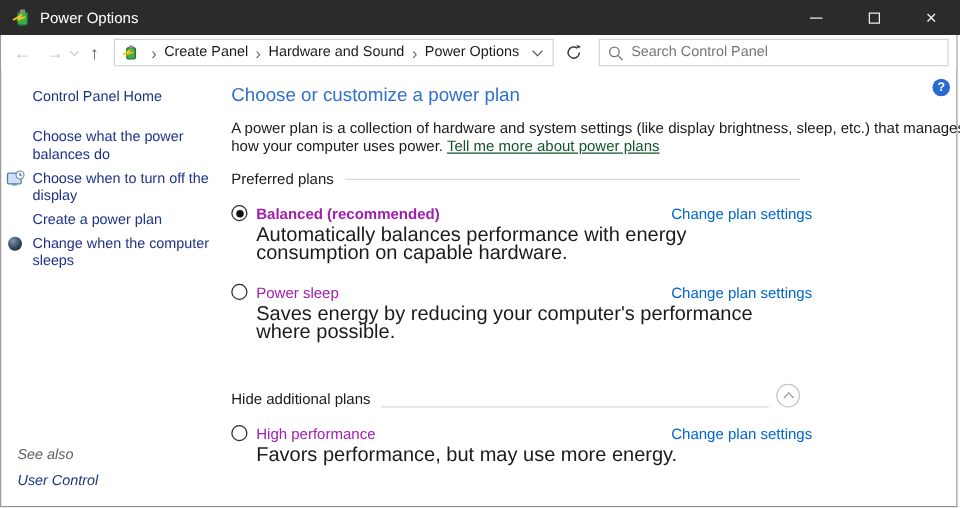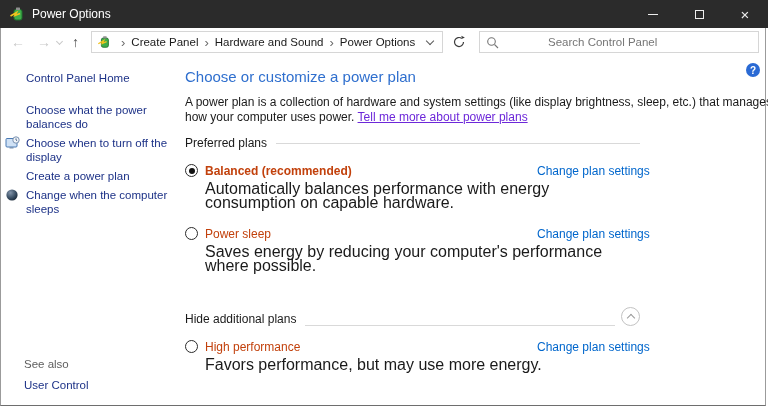--- a/index.html
+++ b/index.html
@@ -29,52 +29,52 @@
   .enabled-arrow { color:#4d4d4d; }
   .chev { display:inline-block; width:5px; height:5px; }
   .chev-down-sm { border-right:1px solid #c9c9c9; border-bottom:1px solid #c9c9c9; transform:rotate(45deg); margin:0 4px 2px 0; }
   .breadcrumb { display:flex; align-items:center; height:22px; border:1px solid #d6d6d6; margin-left:6px; width:352px; padding:0 5px; }
   .crumb-icon { display:flex; margin-right:4px; }
   .crumb-sep { color:#6b6b6b; font-size:13px; padding:0 6px; line-height:1; }
   .crumb { font-size:11.5px; color:#1a1a1a; white-space:nowrap; }
   .crumb-chevron { margin-left:auto; width:6px; height:6px; border-right:1px solid #5a5a5a; border-bottom:1px solid #5a5a5a; transform:rotate(45deg); margin-bottom:3px; margin-right:4px; }
   .refresh-btn { margin-left:6px; display:flex; align-items:center; justify-content:center; width:20px; height:22px; }
   .searchbox { display:flex; align-items:center; height:22px; border:1px solid #d6d6d6; margin-left:10px; flex:1; padding:0 6px; }
-  .searchbox input { border:none; outline:none; flex:1; font-family:"Liberation Sans",sans-serif; font-size:11.5px; color:#1a1a1a;margin-left:43px; }
+  .searchbox input { border:none; outline:none; flex:1; font-family:"Liberation Sans",sans-serif; font-size:11.5px; color:#1a1a1a; }
   .searchbox input::placeholder { color:#767676; }
 
   
   .body-row { flex:1; display:flex; position:relative; }
 
   
   .sidebar { width:178px; position:relative; padding-top:15px; flex:none; }
   .side-item { position:relative; padding-left:25px; width:172px; font-size:11.5px; line-height:14px;
                color:#1d3287; margin-bottom:5px; cursor:pointer; }
   .side-item.first { margin-bottom:18px; }
   .side-item .side-icon { position:absolute; left:4px; top:0px; }
-  .see-also { position:absolute; left:23px; bottom:14px; }
+  .see-also { position:absolute; left:13px; bottom:14px;font-style:italic; }
   .see-also-heading { font-size:11.5px; color:#5e5e5e; margin-bottom:9px; }
   .see-also-link { font-size:11.5px; color:#1d3287; cursor:pointer; }
 
   
   .main { flex:1; padding:12px 0 0 6px; position:relative; }
   .page-title { font-size:15px; font-weight:400; color:#2f6fce; margin-bottom:10px; }
   .intro { font-size:12px; line-height:15px; color:#1a1a1a; width:612px; }
-  .intro a { color:#6d28d9; text-decoration:underline; cursor:pointer; }
+  .intro a { color:#14532d; text-decoration:underline; cursor:pointer; }
   .group-header { display:flex; align-items:center; width:455px; margin-top:11px; }
   .group-label { font-size:12px; color:#1a1a1a; white-space:nowrap; }
   .group-rule { flex:1; height:1px; background:#d9d9d9; margin-left:9px; }
   .collapse-btn { width:19px; height:19px; border:1px solid #c3c3c3; border-radius:50%; margin-left:6px; flex:none;
                   display:flex; align-items:center; justify-content:center; cursor:pointer; }
   .chev-up { width:6px; height:6px; border-left:1px solid #9a9a9a; border-top:1px solid #9a9a9a; transform:rotate(45deg); margin-top:3px; }
   .plan { margin-top:13px; width:455px; }
   .plan-head { display:flex; align-items:center; position:relative; height:15px; }
   .radio { width:13px; height:13px; border:1px solid #2b2b2b; border-radius:50%; background:#fff; position:relative; flex:none; cursor:pointer; }
   .radio.checked::after { content:""; position:absolute; left:2.5px; top:2.5px; right:2.5px; bottom:2.5px; background:#111; border-radius:50%; }
-  .plan-name { font-size:12px; color:#c2410c; margin-left:7px; }
+  .plan-name { font-size:12px; color:#a21caf; margin-left:7px; }
   .plan-name.bold { font-weight:bold; }
   .plan-action { position:absolute; left:352px; font-size:12px; color:#0066cc; white-space:nowrap; cursor:pointer; }
   .plan-desc { font-size:16px; color:#1a1a1a; margin:4px 0 0 20px; line-height:14px; }
   .plan + .plan { margin-top:16px; }
   .section-2 { margin-top:34px;align-items:flex-end; }
 
   .help-btn { position:absolute; top:7px; right:5px; width:14px; height:14px; border-radius:50%;
               background:#2a6ad4; color:#fff; font-size:10px; font-weight:bold;
               display:flex; align-items:center; justify-content:center; cursor:pointer; }
 </style>

